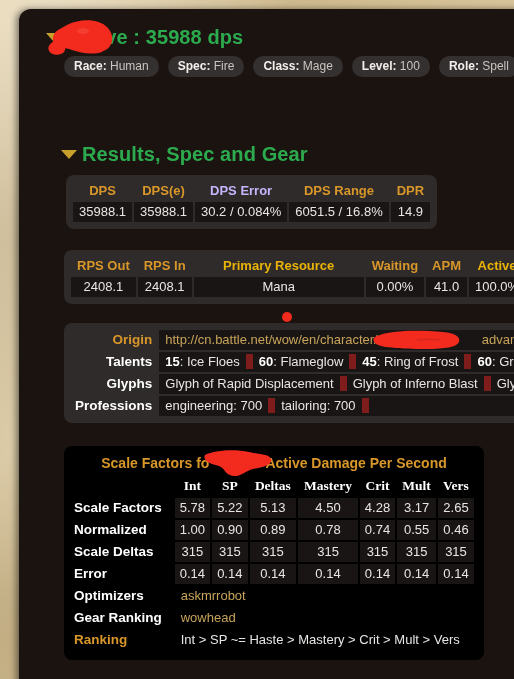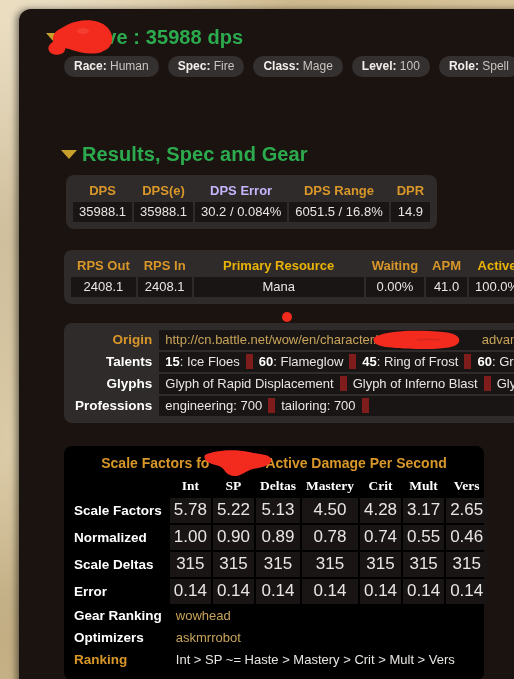--- a/index.html
+++ b/index.html
@@ -185,21 +185,21 @@
     font-weight: bold;
     color: #ffffff;
     text-align: left;
     padding: 2px 6px 3px 0;
     white-space: nowrap;
   }
   table.sf th.rowh.gold { color: #d9972a; }
   table.sf td.num {
     background: #181514;
     color: #e8e6e3;
-    font-size: 17px;
+    font-size: 13px;
     text-align: center;
     padding: 2px 4px 3px 4px;
     white-space: nowrap;
   }
   table.sf td.link {
     color: #c8a45a;
     font-size: 13px;
     text-align: left;
     padding: 2px 0 3px 6px;
     white-space: nowrap;
@@ -387,26 +387,26 @@
         <th class="rowh">Error</th>
         <td class="num">0.14</td>
         <td class="num">0.14</td>
         <td class="num">0.14</td>
         <td class="num">0.14</td>
         <td class="num">0.14</td>
         <td class="num">0.14</td>
         <td class="num">0.14</td>
       </tr>
       <tr>
+        <th class="rowh">Optimizers</th>
+        <td class="link" colspan="7">askmrrobot</td>
+      </tr>
+      <tr>
         <th class="rowh">Gear Ranking</th>
         <td class="link" colspan="7">wowhead</td>
-      </tr>
-      <tr>
-        <th class="rowh">Optimizers</th>
-        <td class="link" colspan="7">askmrrobot</td>
       </tr>
       <tr>
         <th class="rowh gold">Ranking</th>
         <td class="plain" colspan="7">Int &gt; SP ~= Haste &gt; Mastery &gt; Crit &gt; Mult &gt; Vers</td>
       </tr>
     </tbody>
       </table>
   </div>
 
   <svg class="redmark" id="red-title" width="92" height="46" viewBox="0 0 92 46">

